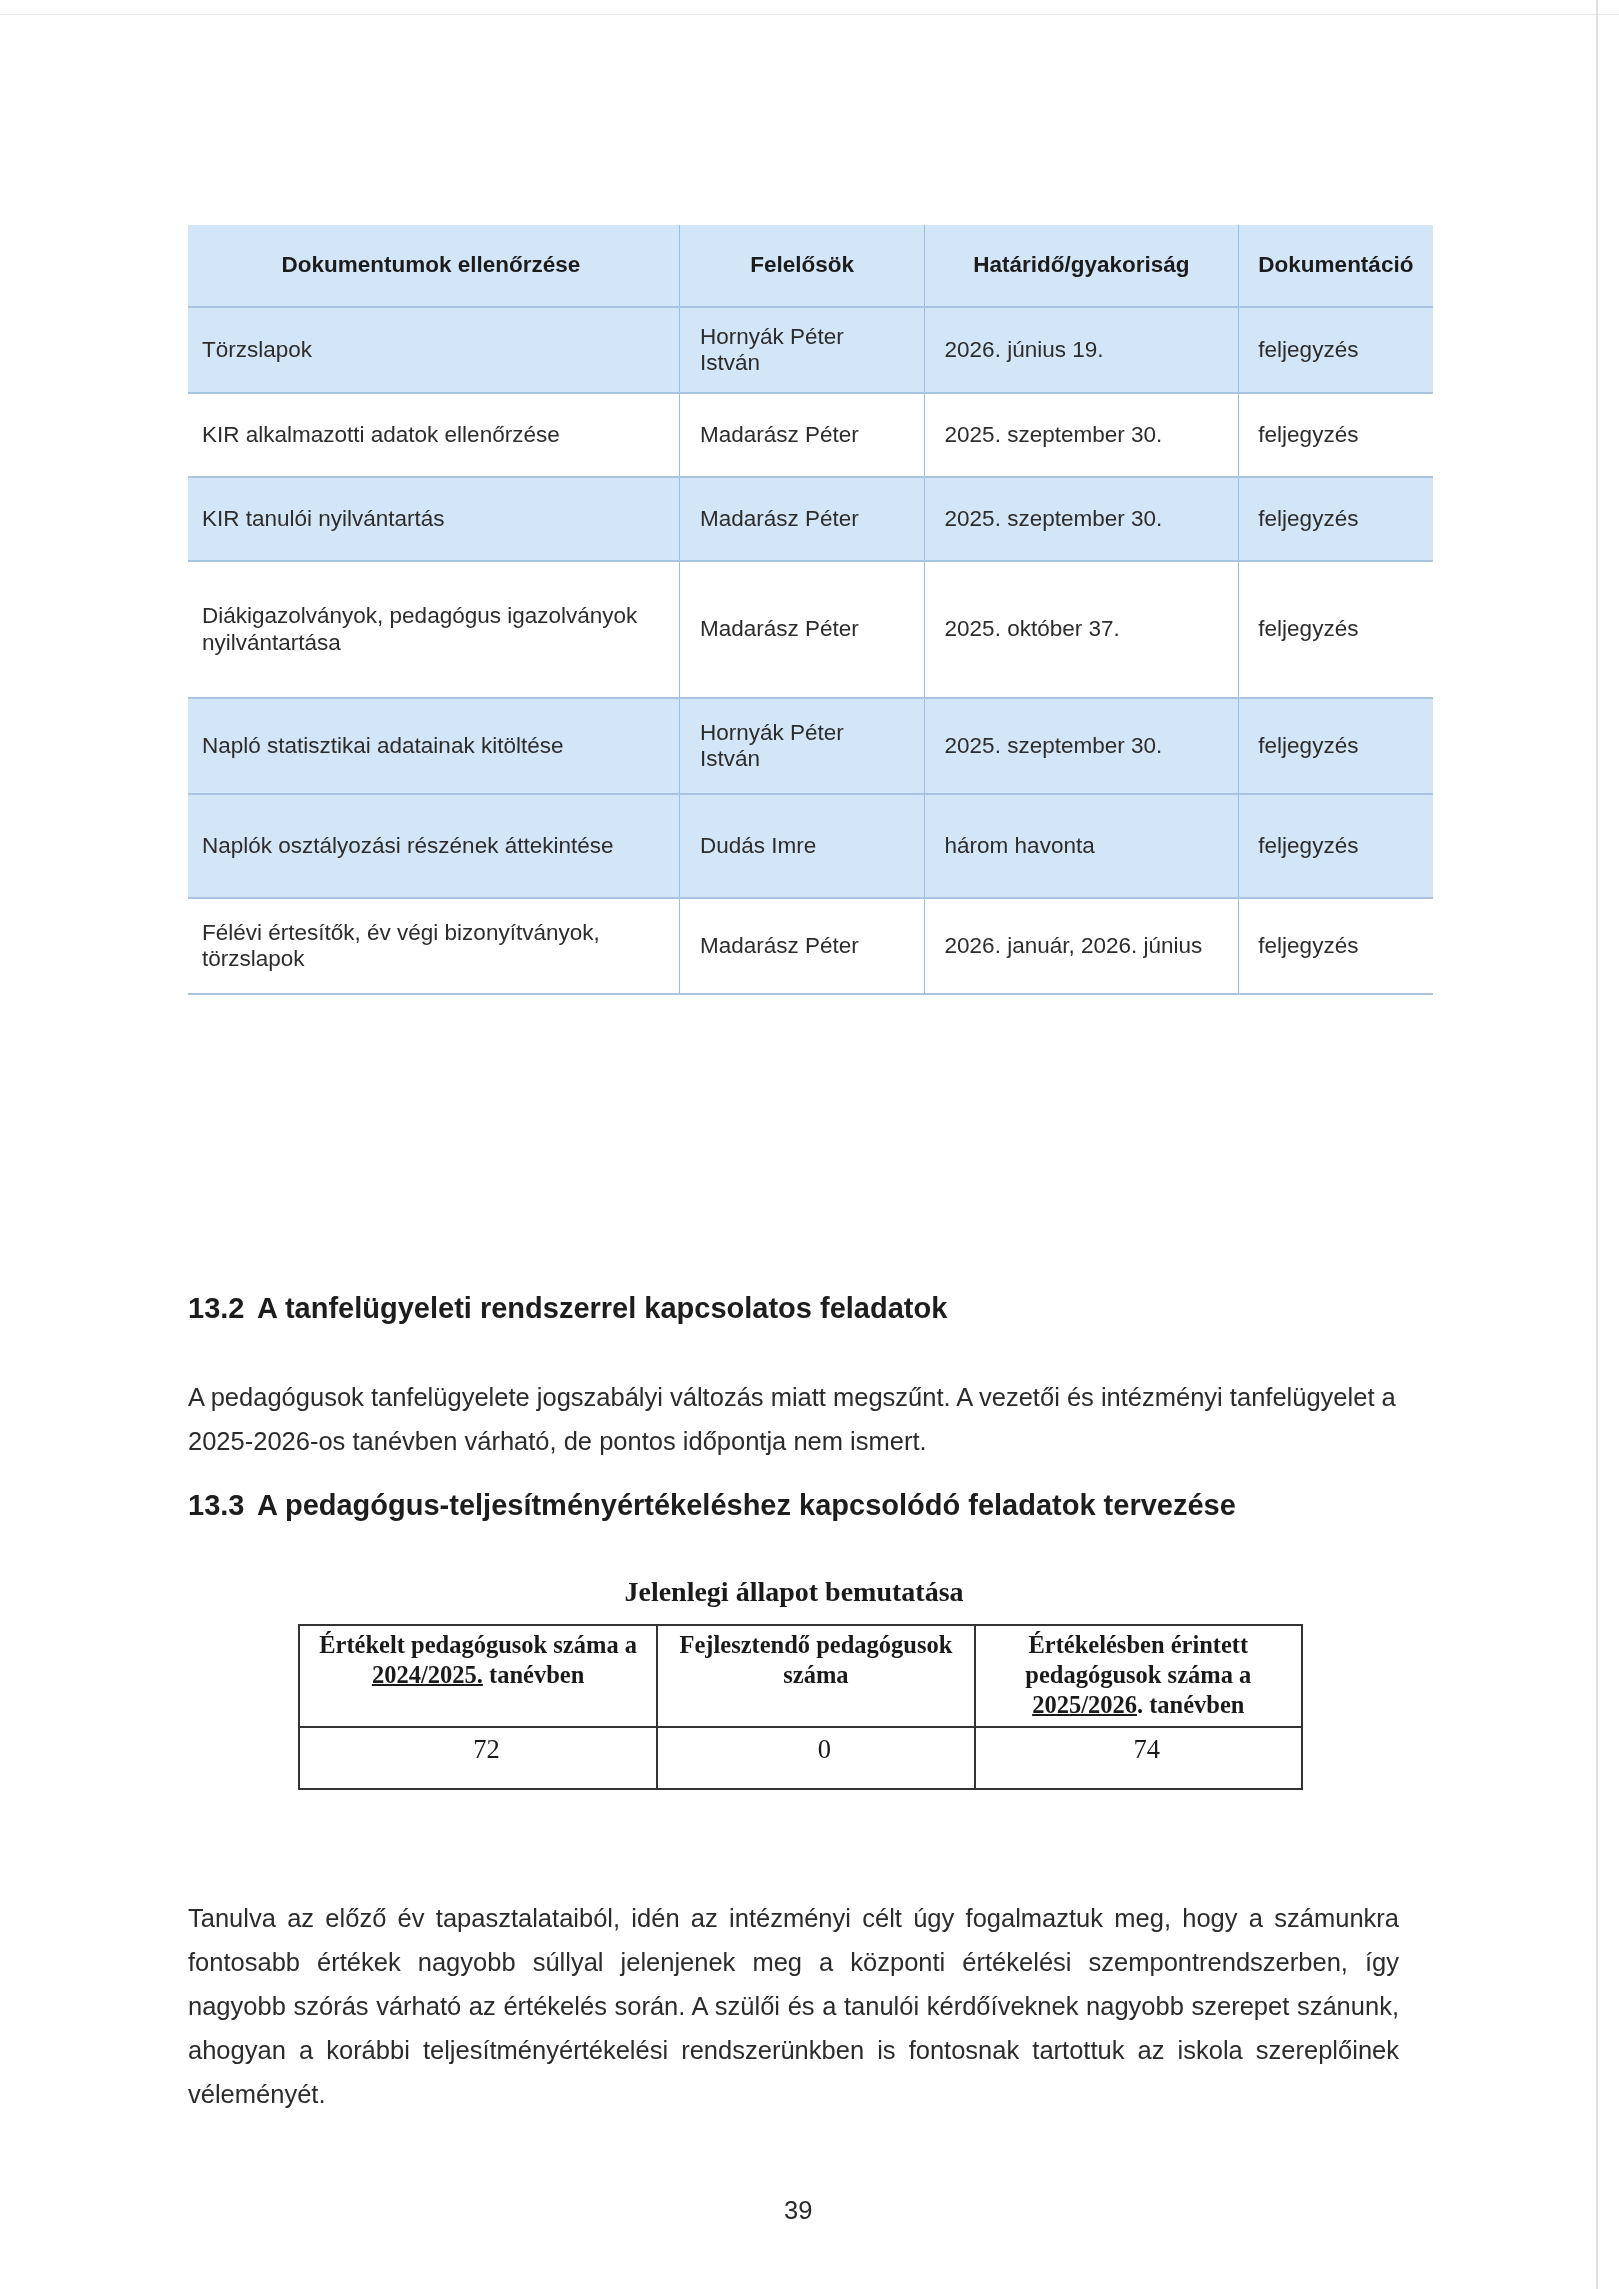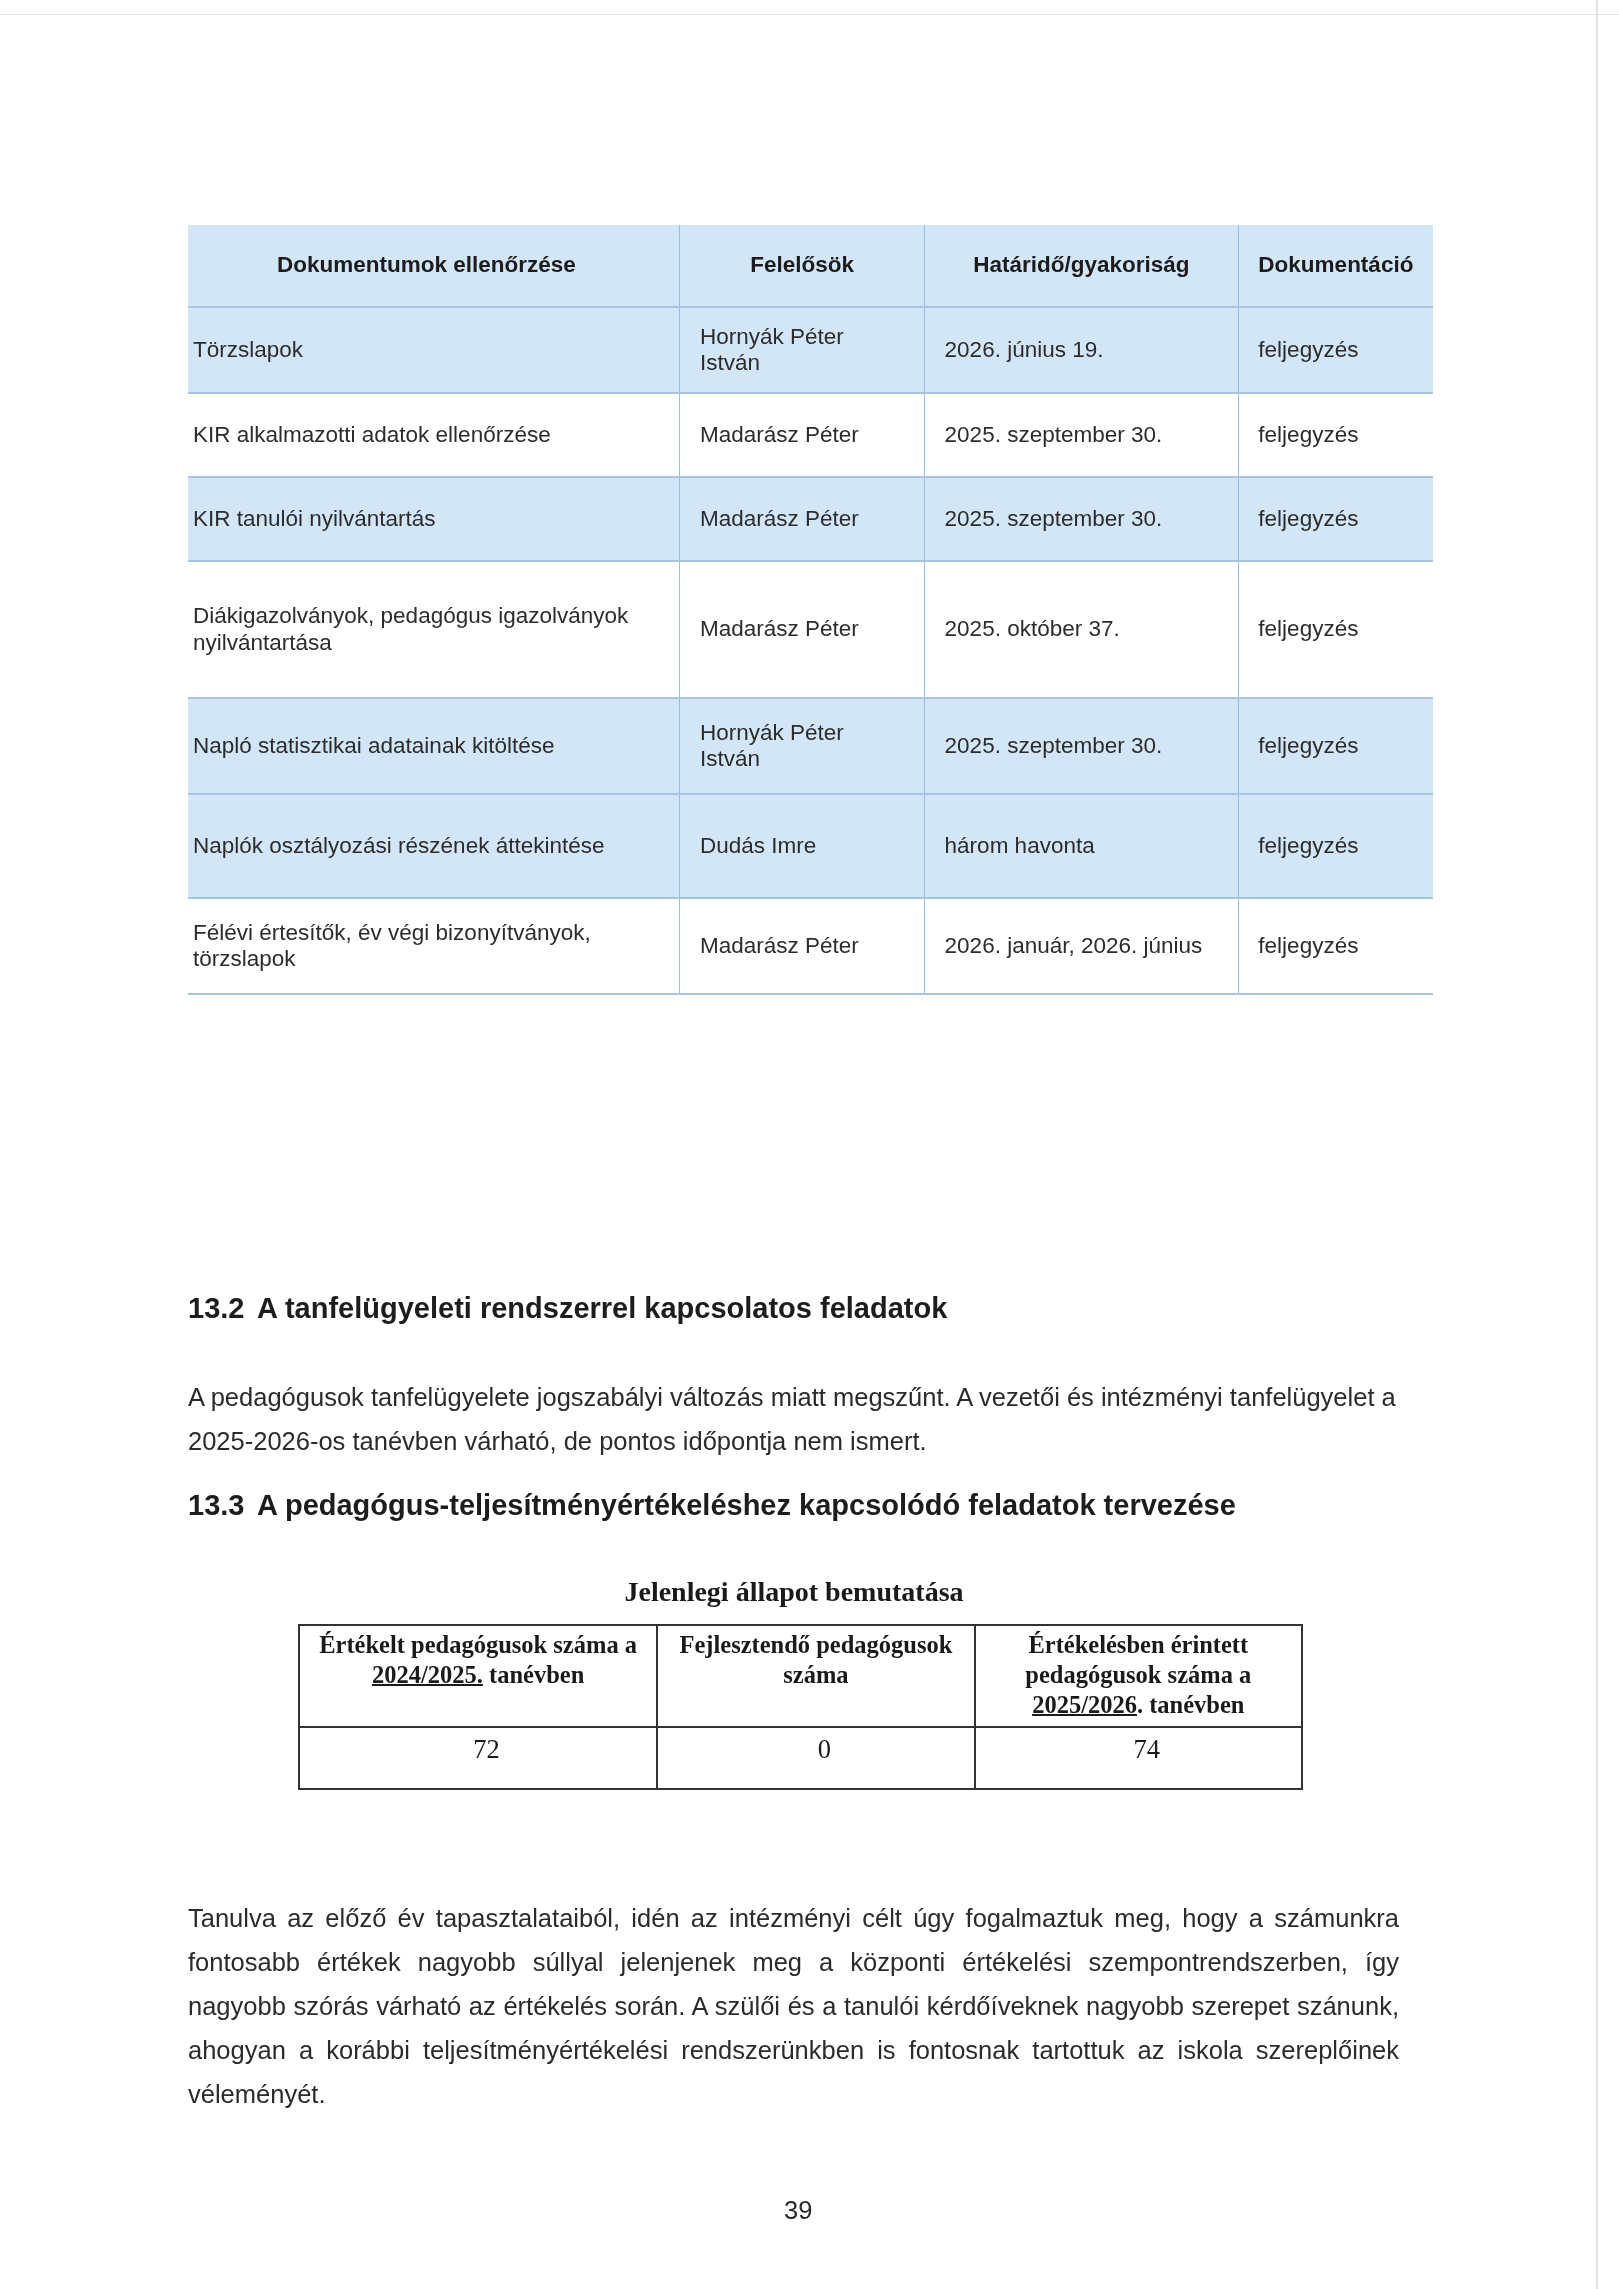--- a/index.html
+++ b/index.html
@@ -5,21 +5,21 @@
   html, body { margin: 0; padding: 0; background: #ffffff; }
   body { width: 1619px; height: 2290px; position: relative; overflow: hidden;
          font-family: "Liberation Sans", "DejaVu Sans", sans-serif; color: #2a2a2a; }
   .page-edge-top { position: absolute; left: 0; top: 13.7px; width: 1619px; height: 1px; background: #e6e6e6; }
   .page-edge-right { position: absolute; left: 1596px; top: 0; width: 2px; height: 2290px; background: #e0e0e0; }
 
   
   .doc-table { position: absolute; left: 188px; top: 225px; width: 1245px; border-collapse: collapse; }
   .doc-table td, .doc-table th { font-size: 22.5px; font-weight: normal; text-align: left; vertical-align: middle;
        padding: 0 19.6px; border-left: 1px solid #8ec2ea; line-height: 26.5px; color: #2c2c2c; }
-  .doc-table tr td:first-child, .doc-table tr th:first-child { border-left: none; padding-left: 5px; }
+  .doc-table tr td:first-child, .doc-table tr th:first-child { border-left: none; padding-left: 14px; }
   .doc-table tr { border-bottom: 2px solid #a9c4e0; }
   .doc-table th { font-weight: bold; font-size: 22.5px; color: #1c1c1c; text-align: center; }
   .doc-table tr.shade { background: #d3e6f8; }
   .doc-table col.c1 { width: 493px; } .doc-table col.c2 { width: 245px; }
   .doc-table col.c3 { width: 314px; } .doc-table col.c4 { width: 193px; }
 
   
   .h2 { position: absolute; left: 188px; font-size: 29px; font-weight: bold; color: #1d1d1d; }
   .h2 .num { display: inline-block; width: 69px; }
   .para { position: absolute; left: 188px; width: 1211px; font-size: 25.5px; line-height: 44px; color: #2b2b2b; }

